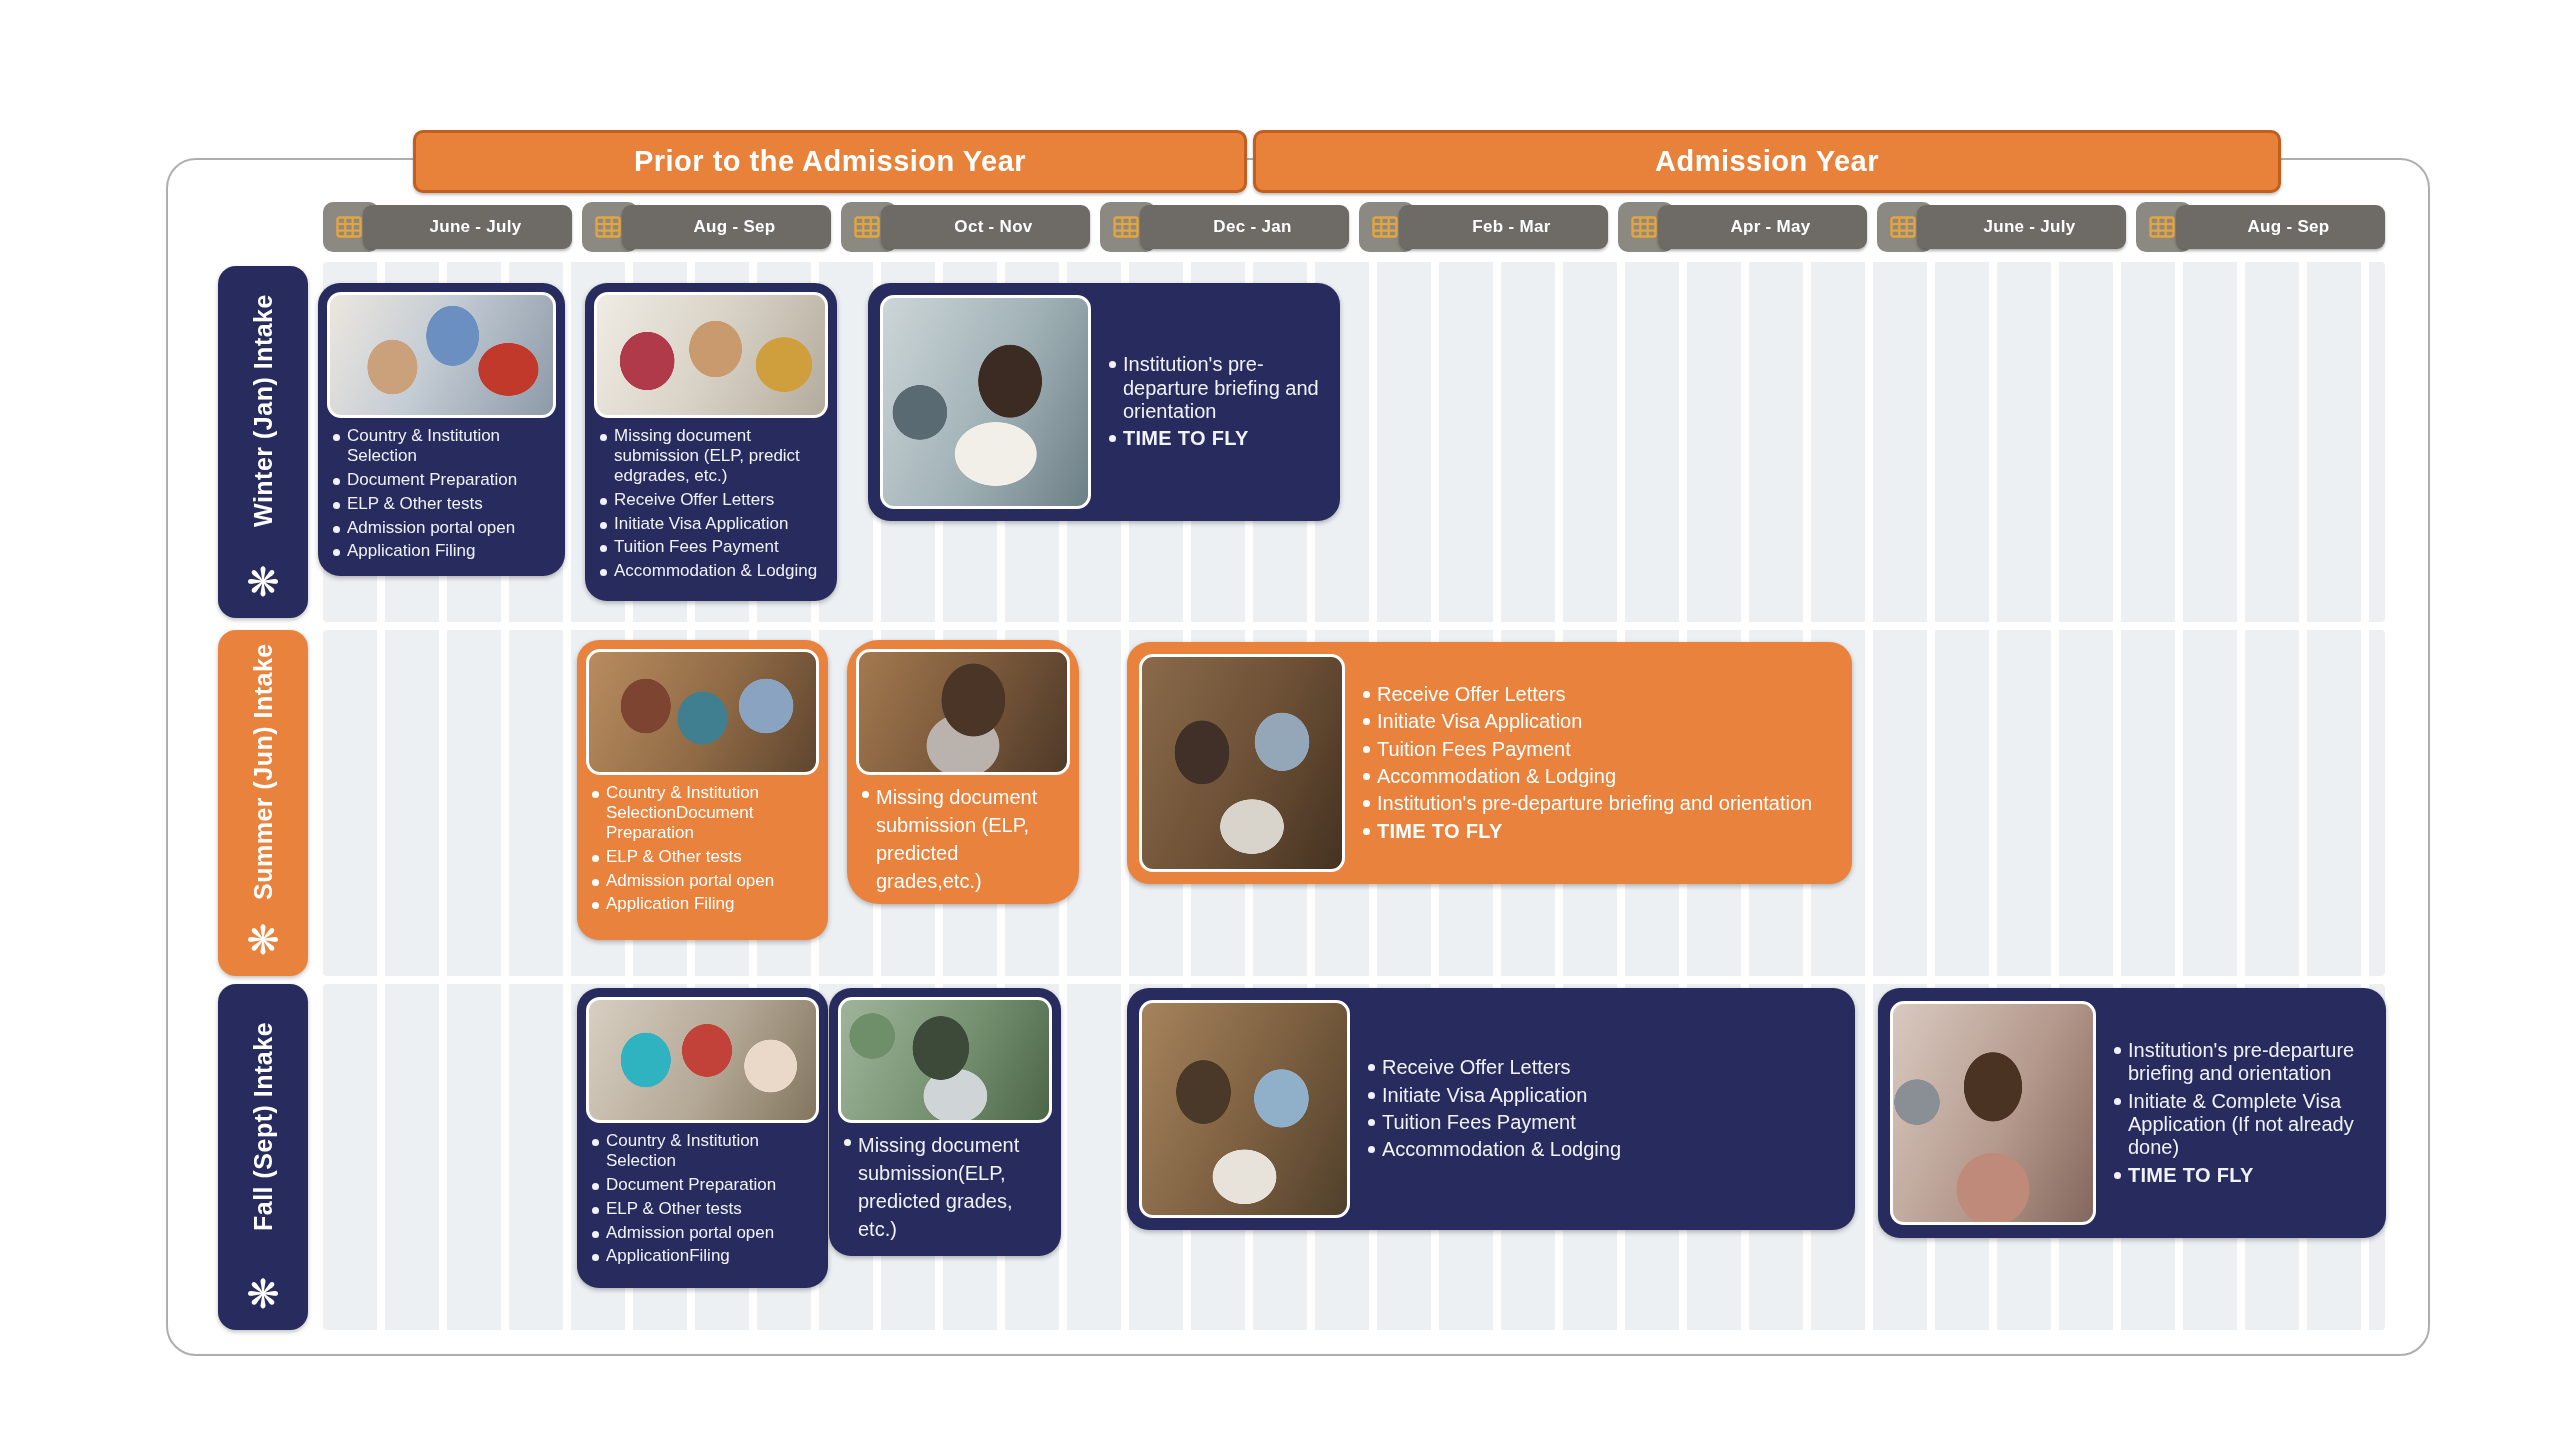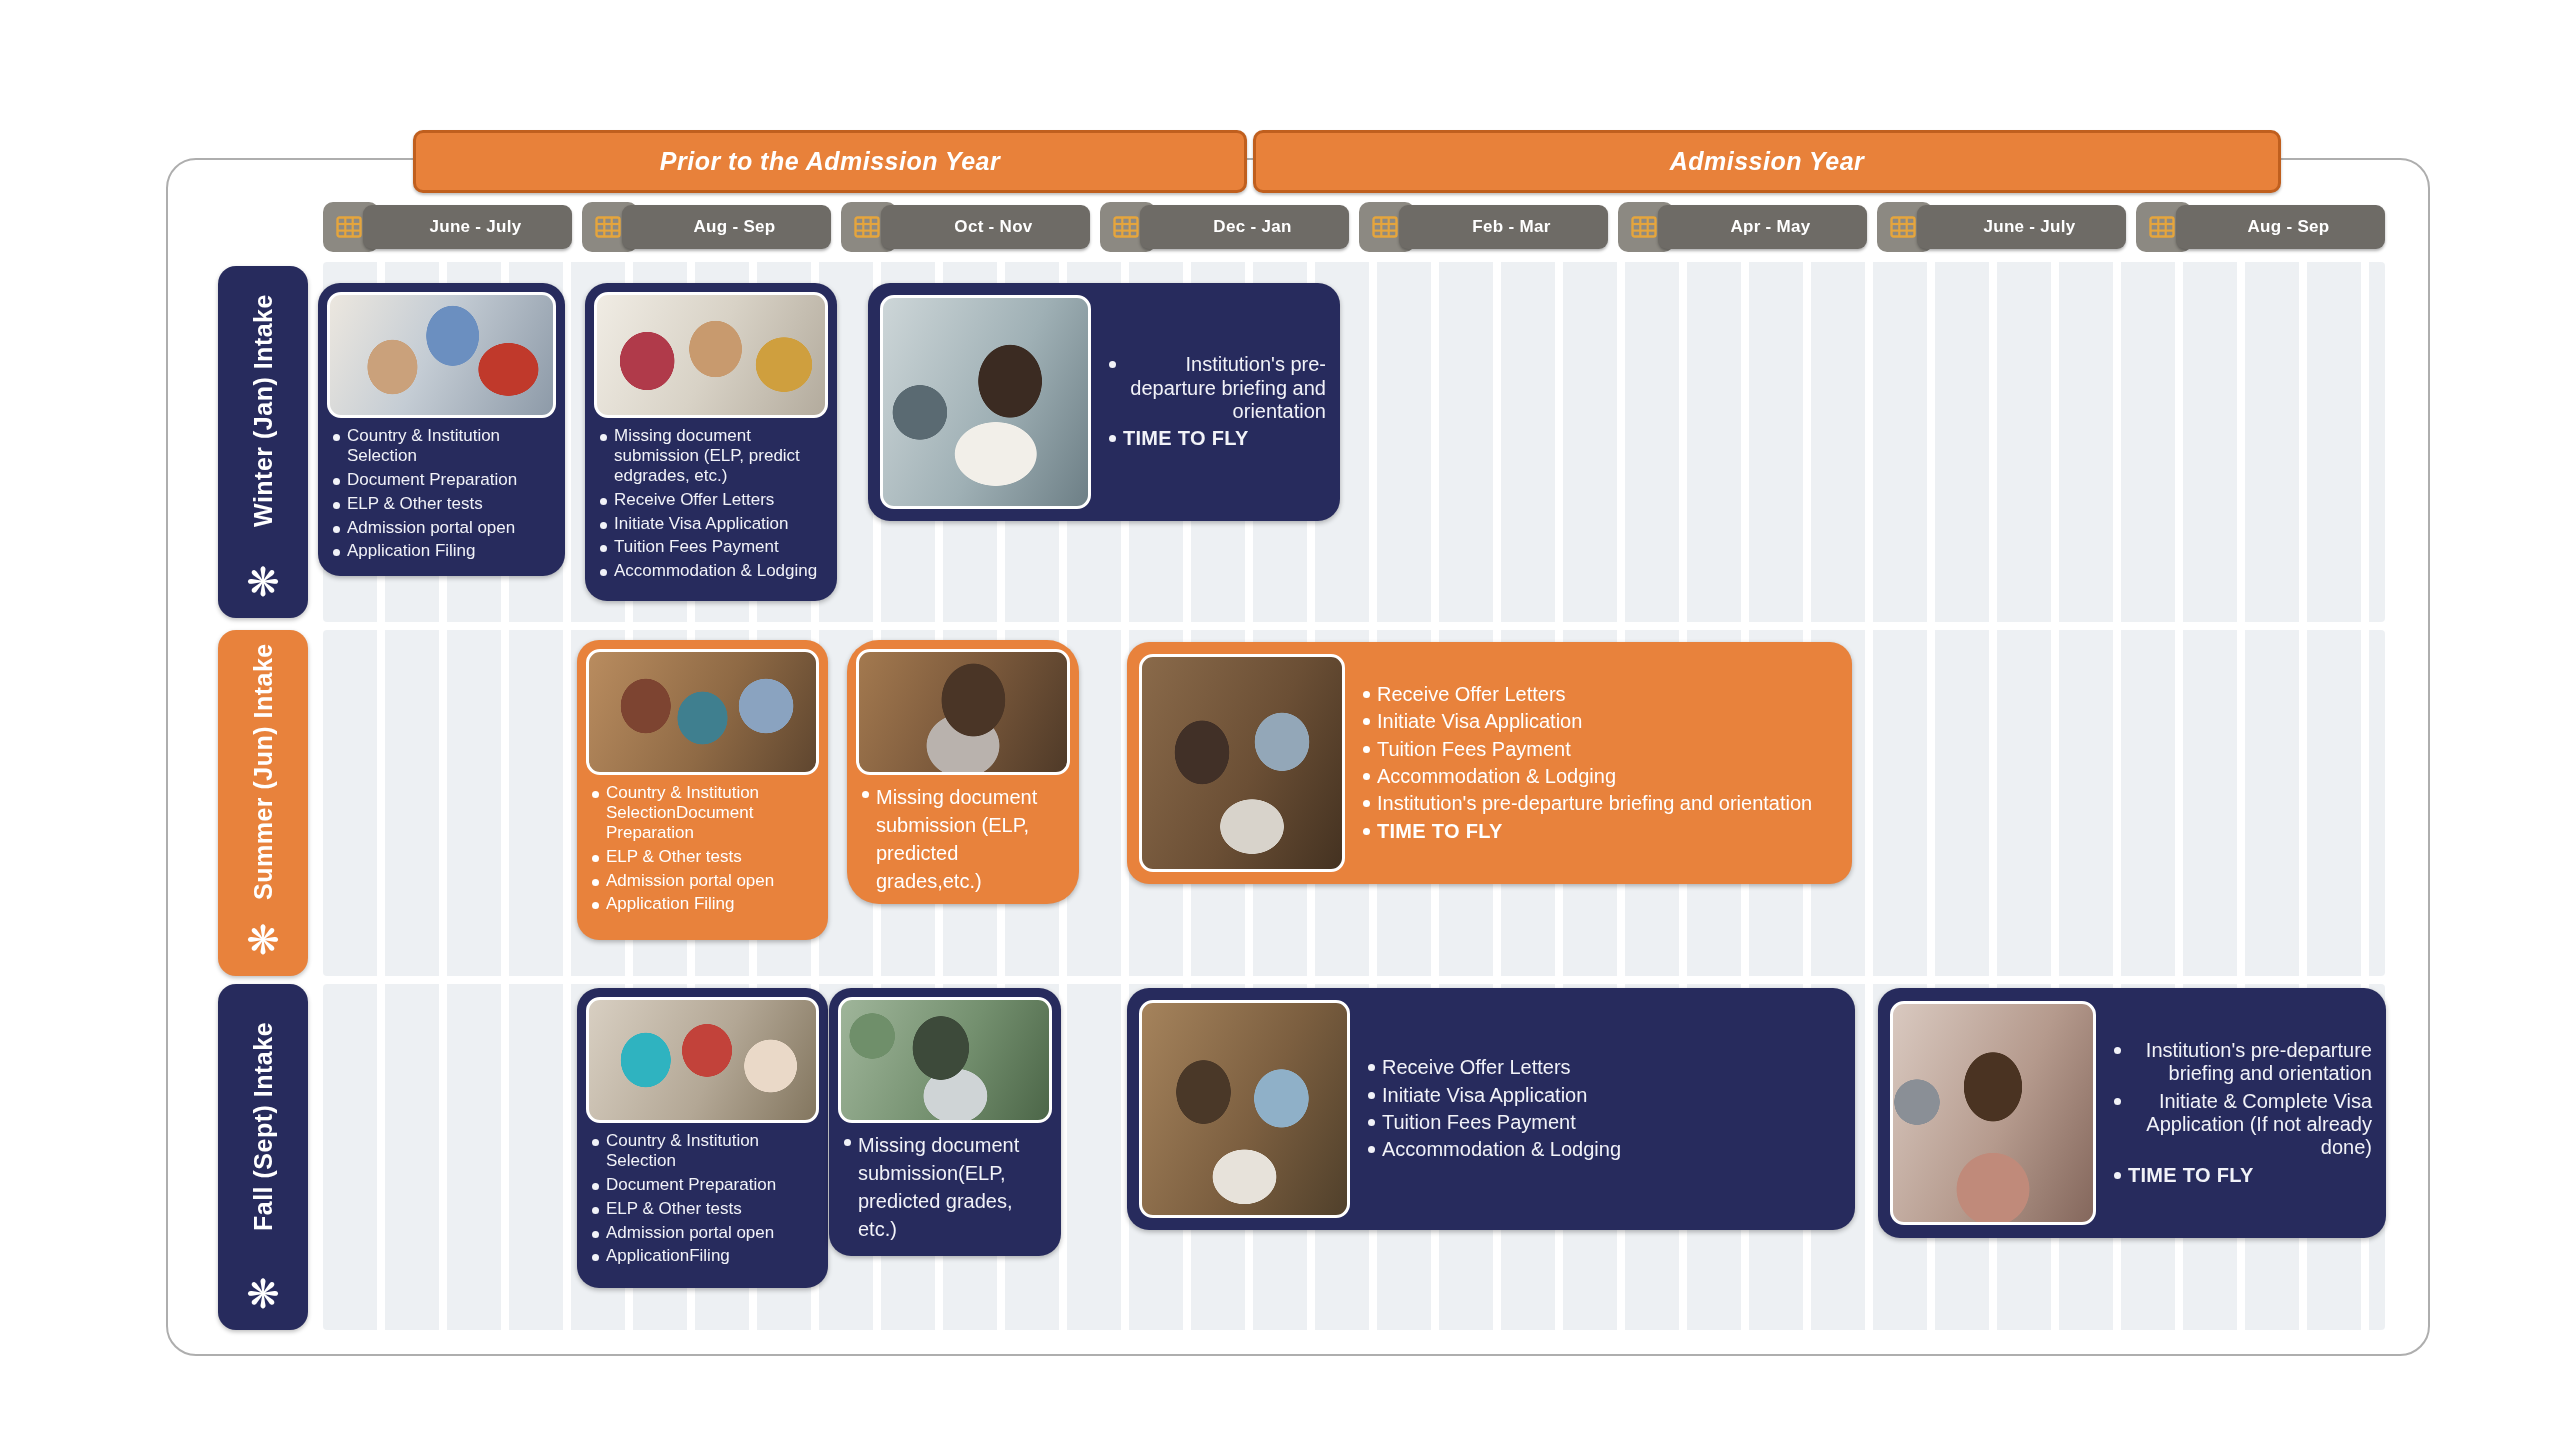--- a/index.html
+++ b/index.html
@@ -10,23 +10,22 @@
   
   .panel{
     position:absolute;left:166px;top:158px;width:2260px;height:1194px;
     border:2px solid #aeaeae;border-radius:30px;background:#ffffff;
   }
   
   .banner{
     position:absolute;top:130px;height:57px;
     background:#e8813a;border:3px solid #c05f1e;border-radius:10px;
     display:flex;align-items:center;justify-content:center;
-    color:#ffffff;font-size:25px;font-weight:bold;letter-spacing:.5px;
+    color:#ffffff;font-size:29px;font-weight:bold;letter-spacing:.5px;
     box-shadow:0 2px 3px rgba(0,0,0,.25);
-    font-style:italic;
   }
   .banner.left{left:413px;width:828px;}
   .banner.right{left:1253px;width:1022px;}
   
   .months{
     position:absolute;left:323px;top:202px;width:2062px;height:50px;
     display:flex;gap:10px;
   }
   .pill{position:relative;flex:1;height:50px;}
   .pill .cap{
@@ -76,21 +75,21 @@
   }
   .card.navy{background:#272b5d;}
   .card.orange{background:#e8823c;color:#ffffff;}
   .photo{
     border:3px solid #ffffff;border-radius:14px;background-size:cover;
   }
   .card.v .photo{margin:9px 9px 6px 9px;height:120px;}
   .card.h{display:flex;align-items:center;}
   .card.h .photo{flex:0 0 auto;margin:12px;}
   .bullets{padding:2px 10px 8px 15px;display:flex;flex-direction:column;gap:4px;}
-  .card.h .bullets{padding:8px 14px 8px 6px;flex:1;text-align:right;}
+  .card.h .bullets{padding:8px 14px 8px 6px;flex:1;}
   .bullet{display:flex;align-items:flex-start;}
   .dot{
     flex:0 0 7px;width:7px;height:7px;border-radius:50%;
     background:currentColor;margin:8px 7px 0 0;
   }
   .bt{font-size:17px;line-height:1.17;}
   .card.h .bt{font-size:20px;}
   .bt.b{font-weight:bold;font-size:21px;letter-spacing:.3px;}
   
   .p1{background:

